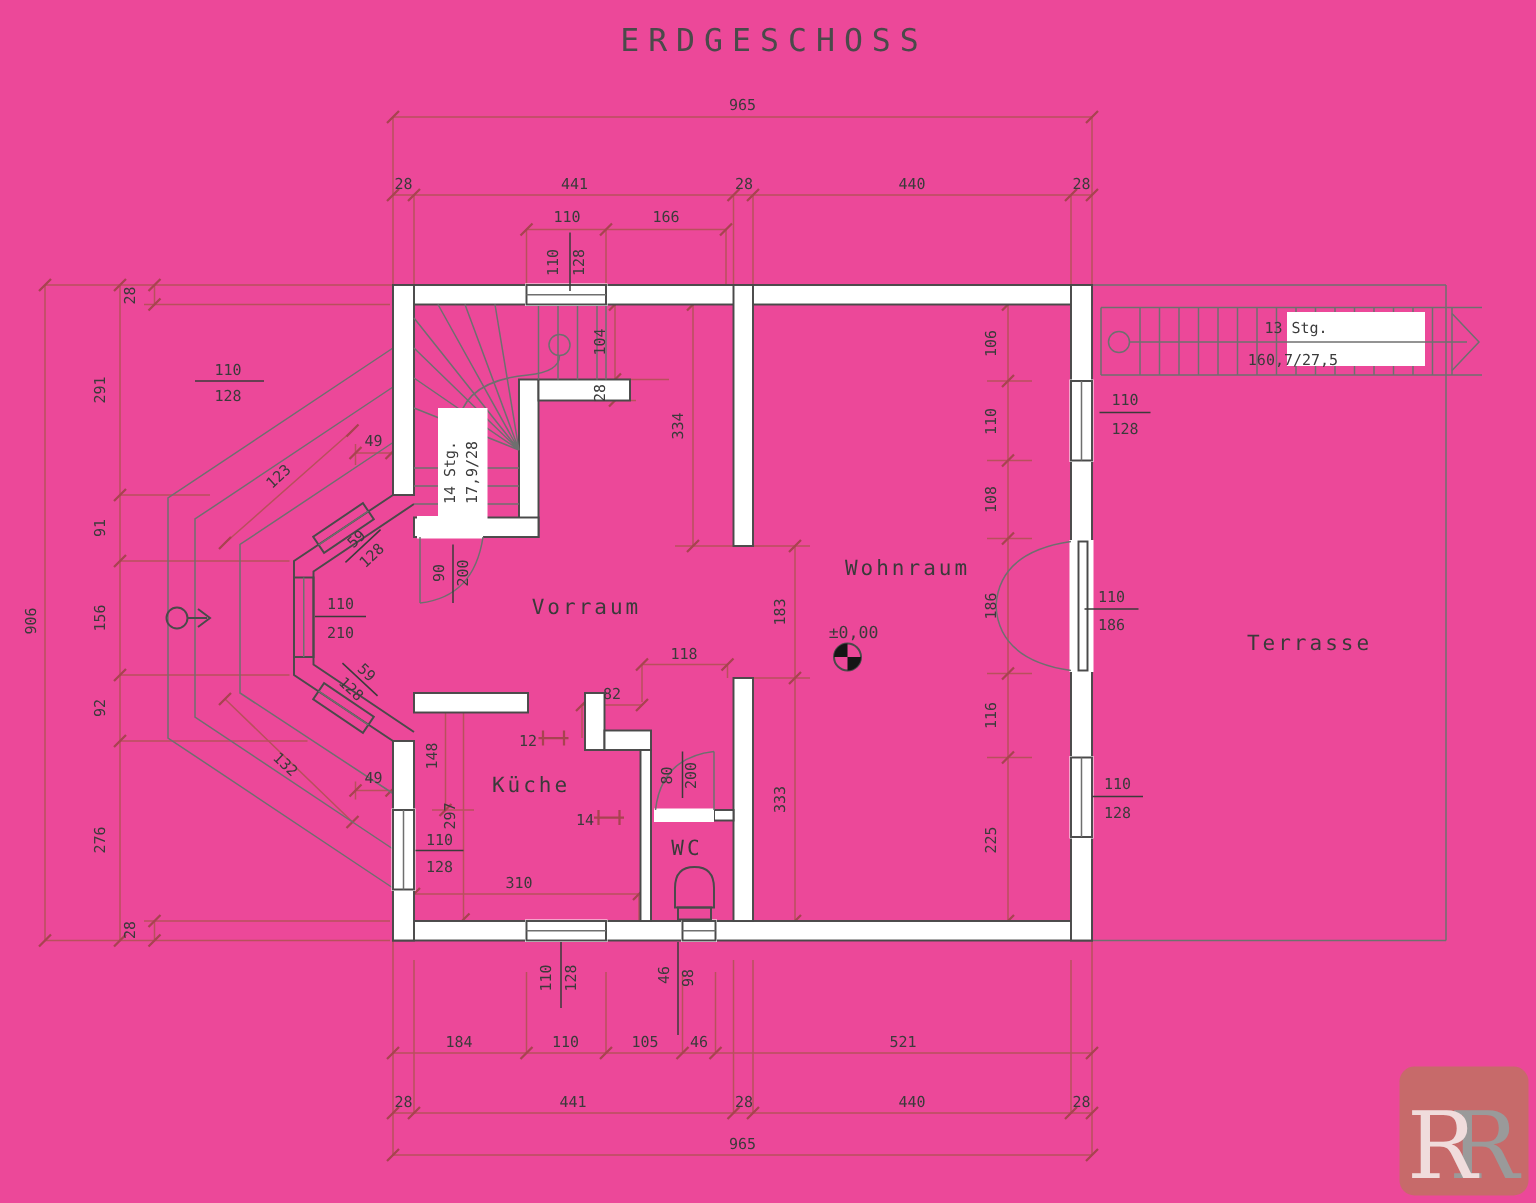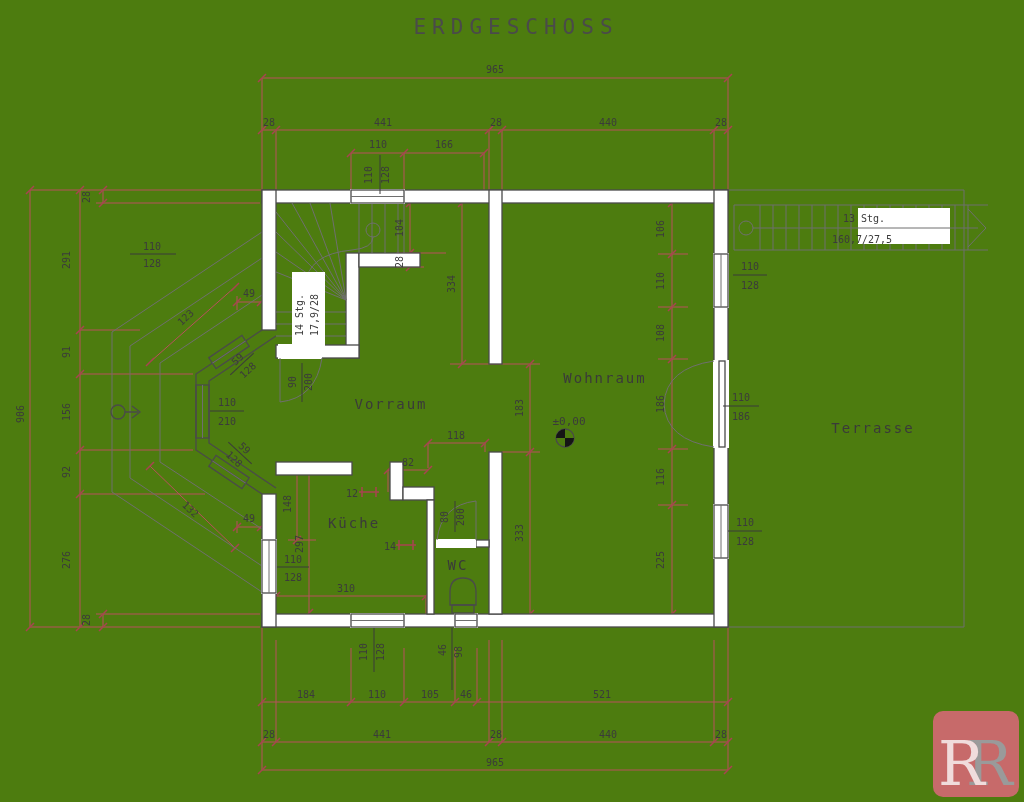--- a/index.html
+++ b/index.html
@@ -1,16 +1,16 @@
 <!DOCTYPE html>
 <html><head>
 <meta charset="utf-8">
 <style>
   html,body{margin:0;padding:0;background:#ffffff;}
-  .stage{position:relative;width:1024px;height:802px;background:#4d7c0f;overflow:hidden;}
+  .stage{position:relative;width:1024px;height:802px;background:#ec4899;overflow:hidden;}
   svg text{font-family:"DejaVu Sans Mono",monospace;}
   .dim{font-size:10px;fill:#3b3b3b;text-anchor:middle;}
   .room{font-size:14px;fill:#3a3a3a;letter-spacing:2px;text-anchor:middle;}
   .ttl{font-size:21px;fill:#4a4a4a;letter-spacing:6px;text-anchor:middle;}
   .w{fill:#ffffff;stroke:#4a4a4a;stroke-width:1.3;}
   .wl{stroke:#4a4a4a;stroke-width:1.3;fill:none;}
   .thin{stroke:#6f6f6f;stroke-width:1;fill:none;}
   .red{stroke:#b8505c;stroke-width:1;fill:none;}
   .tick{stroke:#a84350;stroke-width:1.5;fill:none;}
   .bar{stroke:#3b3b3b;stroke-width:1;fill:none;}

